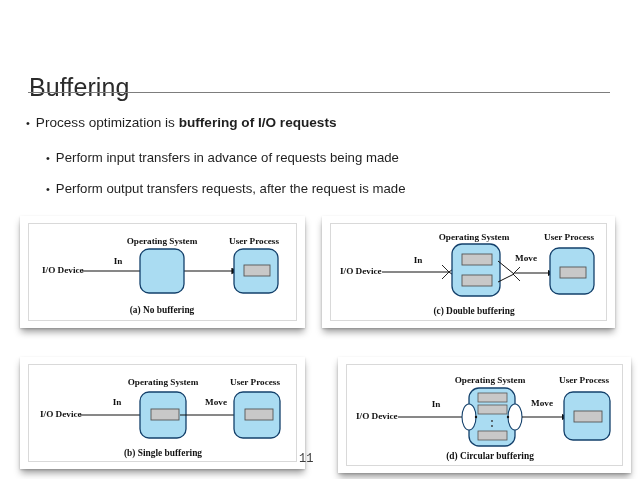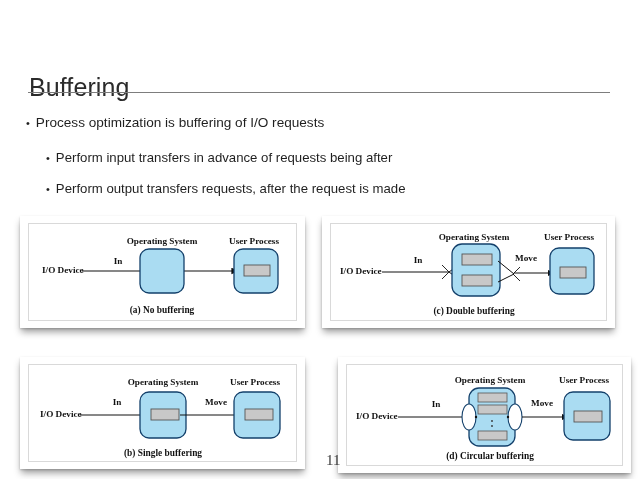--- a/index.html
+++ b/index.html
@@ -48,21 +48,21 @@
   }
   .bullet .dot {
     font-size: 11px;
     line-height: 1;
     margin-right: 6px;
     color: #1f1f1f;
   }
   .bullet-l1 { left: 26px; top: 115px; font-size: 13.6px; }
   .bullet-l2a { left: 46px; top: 150px; font-size: 13.2px; }
   .bullet-l2b { left: 46px; top: 181px; font-size: 13.2px; }
-  .bullet strong { font-weight: 400; }
+  .bullet strong { font-weight: 700; }
 
   
   .card {
     position: absolute;
     background: #ffffff;
     box-shadow: 0 5px 7px -1px rgba(0,0,0,0.38), 0 1px 2px rgba(0,0,0,0.18);
   }
   .card-inner {
     position: absolute;
     left: 8px;
@@ -78,25 +78,25 @@
   #card-d { left: 338px; top: 357px; width: 293px; height: 116px; }
 
   .fig {
     position: absolute;
     left: 0; top: 0; right: 0; bottom: 0;
   }
   .fig svg { display: block; width: 100%; height: 100%; }
 
   .page-number {
     position: absolute;
-    left: 326px;
+    left: 299px;
     top: 452px;
-    font-size: 15px;
+    font-size: 12px;
     color: #3b3b3b;
-    font-family: Liberation Serif, serif;
+    font-family: Liberation Mono, monospace;
   }
 
   
   .lbl      { font-family: "Liberation Serif", serif; font-weight: 700; fill: #111111; }
   .lbl-hdr  { font-size: 9.2px; }
   .lbl-side { font-size: 9.2px; }
   .lbl-arrow{ font-size: 9.2px; }
   .cap      { font-family: "Liberation Serif", serif; font-weight: 700; font-size: 9.4px; fill: #111111; }
 </style>
 </head>
@@ -105,21 +105,21 @@
 <div class="slide-title">Buffering</div>
 <div class="title-rule"></div>
 
 <div class="bullet bullet-l1">
   <span class="dot">•</span>
   <span><span>Process optimization is </span><strong>buffering of I/O requests</strong></span>
 </div>
 
 <div class="bullet bullet-l2a">
   <span class="dot">•</span>
-  <span>Perform input transfers in advance of requests being after</span>
+  <span>Perform input transfers in advance of requests being made</span>
 </div>
 
 <div class="bullet bullet-l2b">
   <span class="dot">•</span>
   <span>Perform output transfers requests, after the request is made</span>
 </div>
 
 <div class="card" id="card-a">
   <div class="card-inner"></div>
   <div class="fig">

